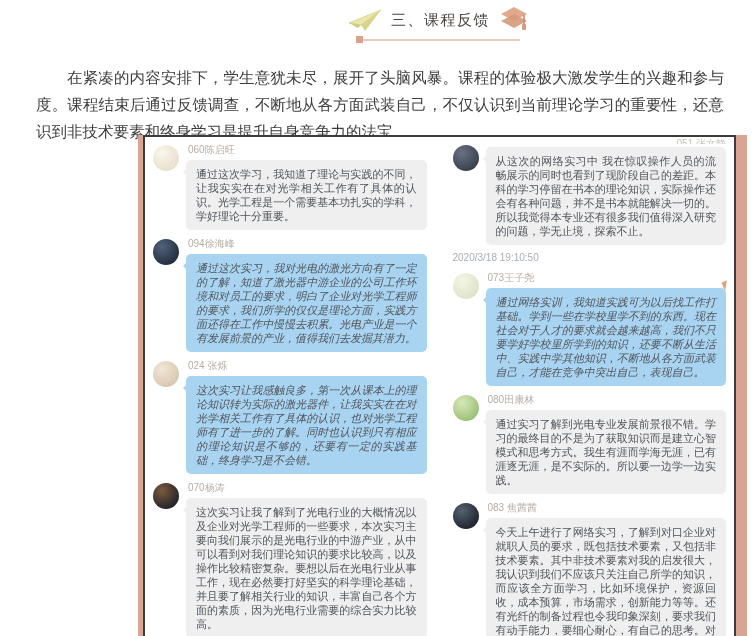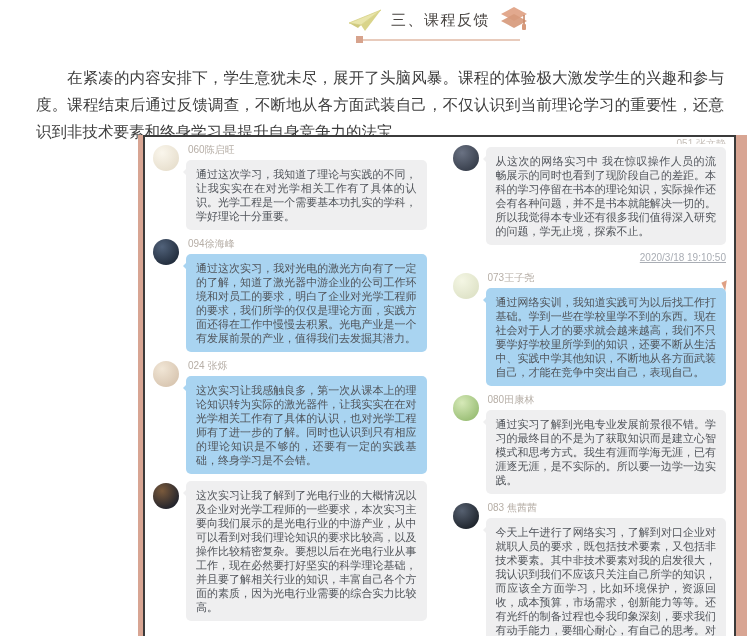--- a/index.html
+++ b/index.html
@@ -35,25 +35,25 @@
 
   .msg{display:flex;gap:7px;margin-bottom:7px;}
   .avatar{width:26px;height:26px;border-radius:50%;flex:none;margin-top:2px;background:#ccc;}
   .msg-body{flex:1;min-width:0;}
   .sender{font-size:10px;color:var(--sender-name);line-height:14px;height:14px;margin:0 0 3px 2px;
     white-space:nowrap;overflow:hidden;}
   .msg.clipped-name .sender{height:7px;line-height:14px;margin-top:-6px;opacity:.8;text-align:right;}
   .bubble{position:relative;display:inline-block;max-width:248px;padding:7px 10px;
     border-radius:5px;font-size:11px;line-height:14px;color:var(--bubble-text);text-align:justify;}
   .bubble.grey{background:var(--bubble-grey);}
-  .bubble.blue{background:var(--bubble-blue);}
+  .bubble.blue{background:var(--bubble-blue);font-style:italic;}
   .bubble::before{content:'';position:absolute;left:-8px;top:7px;border:5px solid transparent;}
   .bubble.grey::before{border-right-color:var(--bubble-grey);}
   .bubble.blue::before{border-right-color:var(--bubble-blue);}
-  .timestamp{text-align:right;font-size:10px;color:var(--timestamp);margin:3px 0 8px;text-decoration:underline;}
+  .timestamp{text-align:left;font-size:10px;color:var(--timestamp);margin:3px 0 8px;}
   .cursor{position:absolute;top:-7px;right:-3px;width:0;height:0;
     border-top:9px solid #dfa084;border-right:6px solid transparent;transform:rotate(-25deg);}
 
   
   .icon{flex:none;display:block;}
 </style>
 </head>
 <body>
 
 <div class="page">
@@ -104,20 +104,21 @@
     <div class="avatar" style="background: radial-gradient(circle at 35% 30%, rgb(241, 230, 214) 0%, rgb(217, 199, 178) 75%);"></div>
     <div class="msg-body">
       <div class="sender">024 张烁</div>
       <div class="bubble blue">这次实习让我感触良多，第一次从课本上的理论知识转为实际的激光器件，让我实实在在对光学相关工作有了具体的认识，也对光学工程师有了进一步的了解。同时也认识到只有相应的理论知识是不够的，还要有一定的实践基础，终身学习是不会错。</div>
     </div>
   </div>
 
   <div class="msg">
     <div class="avatar" style="background: radial-gradient(circle at 35% 30%, rgb(122, 90, 60) 0%, rgb(35, 36, 44) 75%);"></div>
     <div class="msg-body">
+      <div class="sender">070杨涛</div>
       <div class="bubble grey">这次实习让我了解到了光电行业的大概情况以及企业对光学工程师的一些要求，本次实习主要向我们展示的是光电行业的中游产业，从中可以看到对我们理论知识的要求比较高，以及操作比较精密复杂。要想以后在光电行业从事工作，现在必然要打好坚实的科学理论基础，并且要了解相关行业的知识，丰富自己各个方面的素质，因为光电行业需要的综合实力比较高。</div>
     </div>
   </div>
 
 </div>
         <div class="col" id="col-right">
   <div class="msg clipped-name">
     <div class="avatar" style="background: radial-gradient(circle at 35% 30%, rgb(106, 114, 131) 0%, rgb(57, 64, 77) 75%);"></div>
     <div class="msg-body">
       <div class="sender">051 张文静</div>

